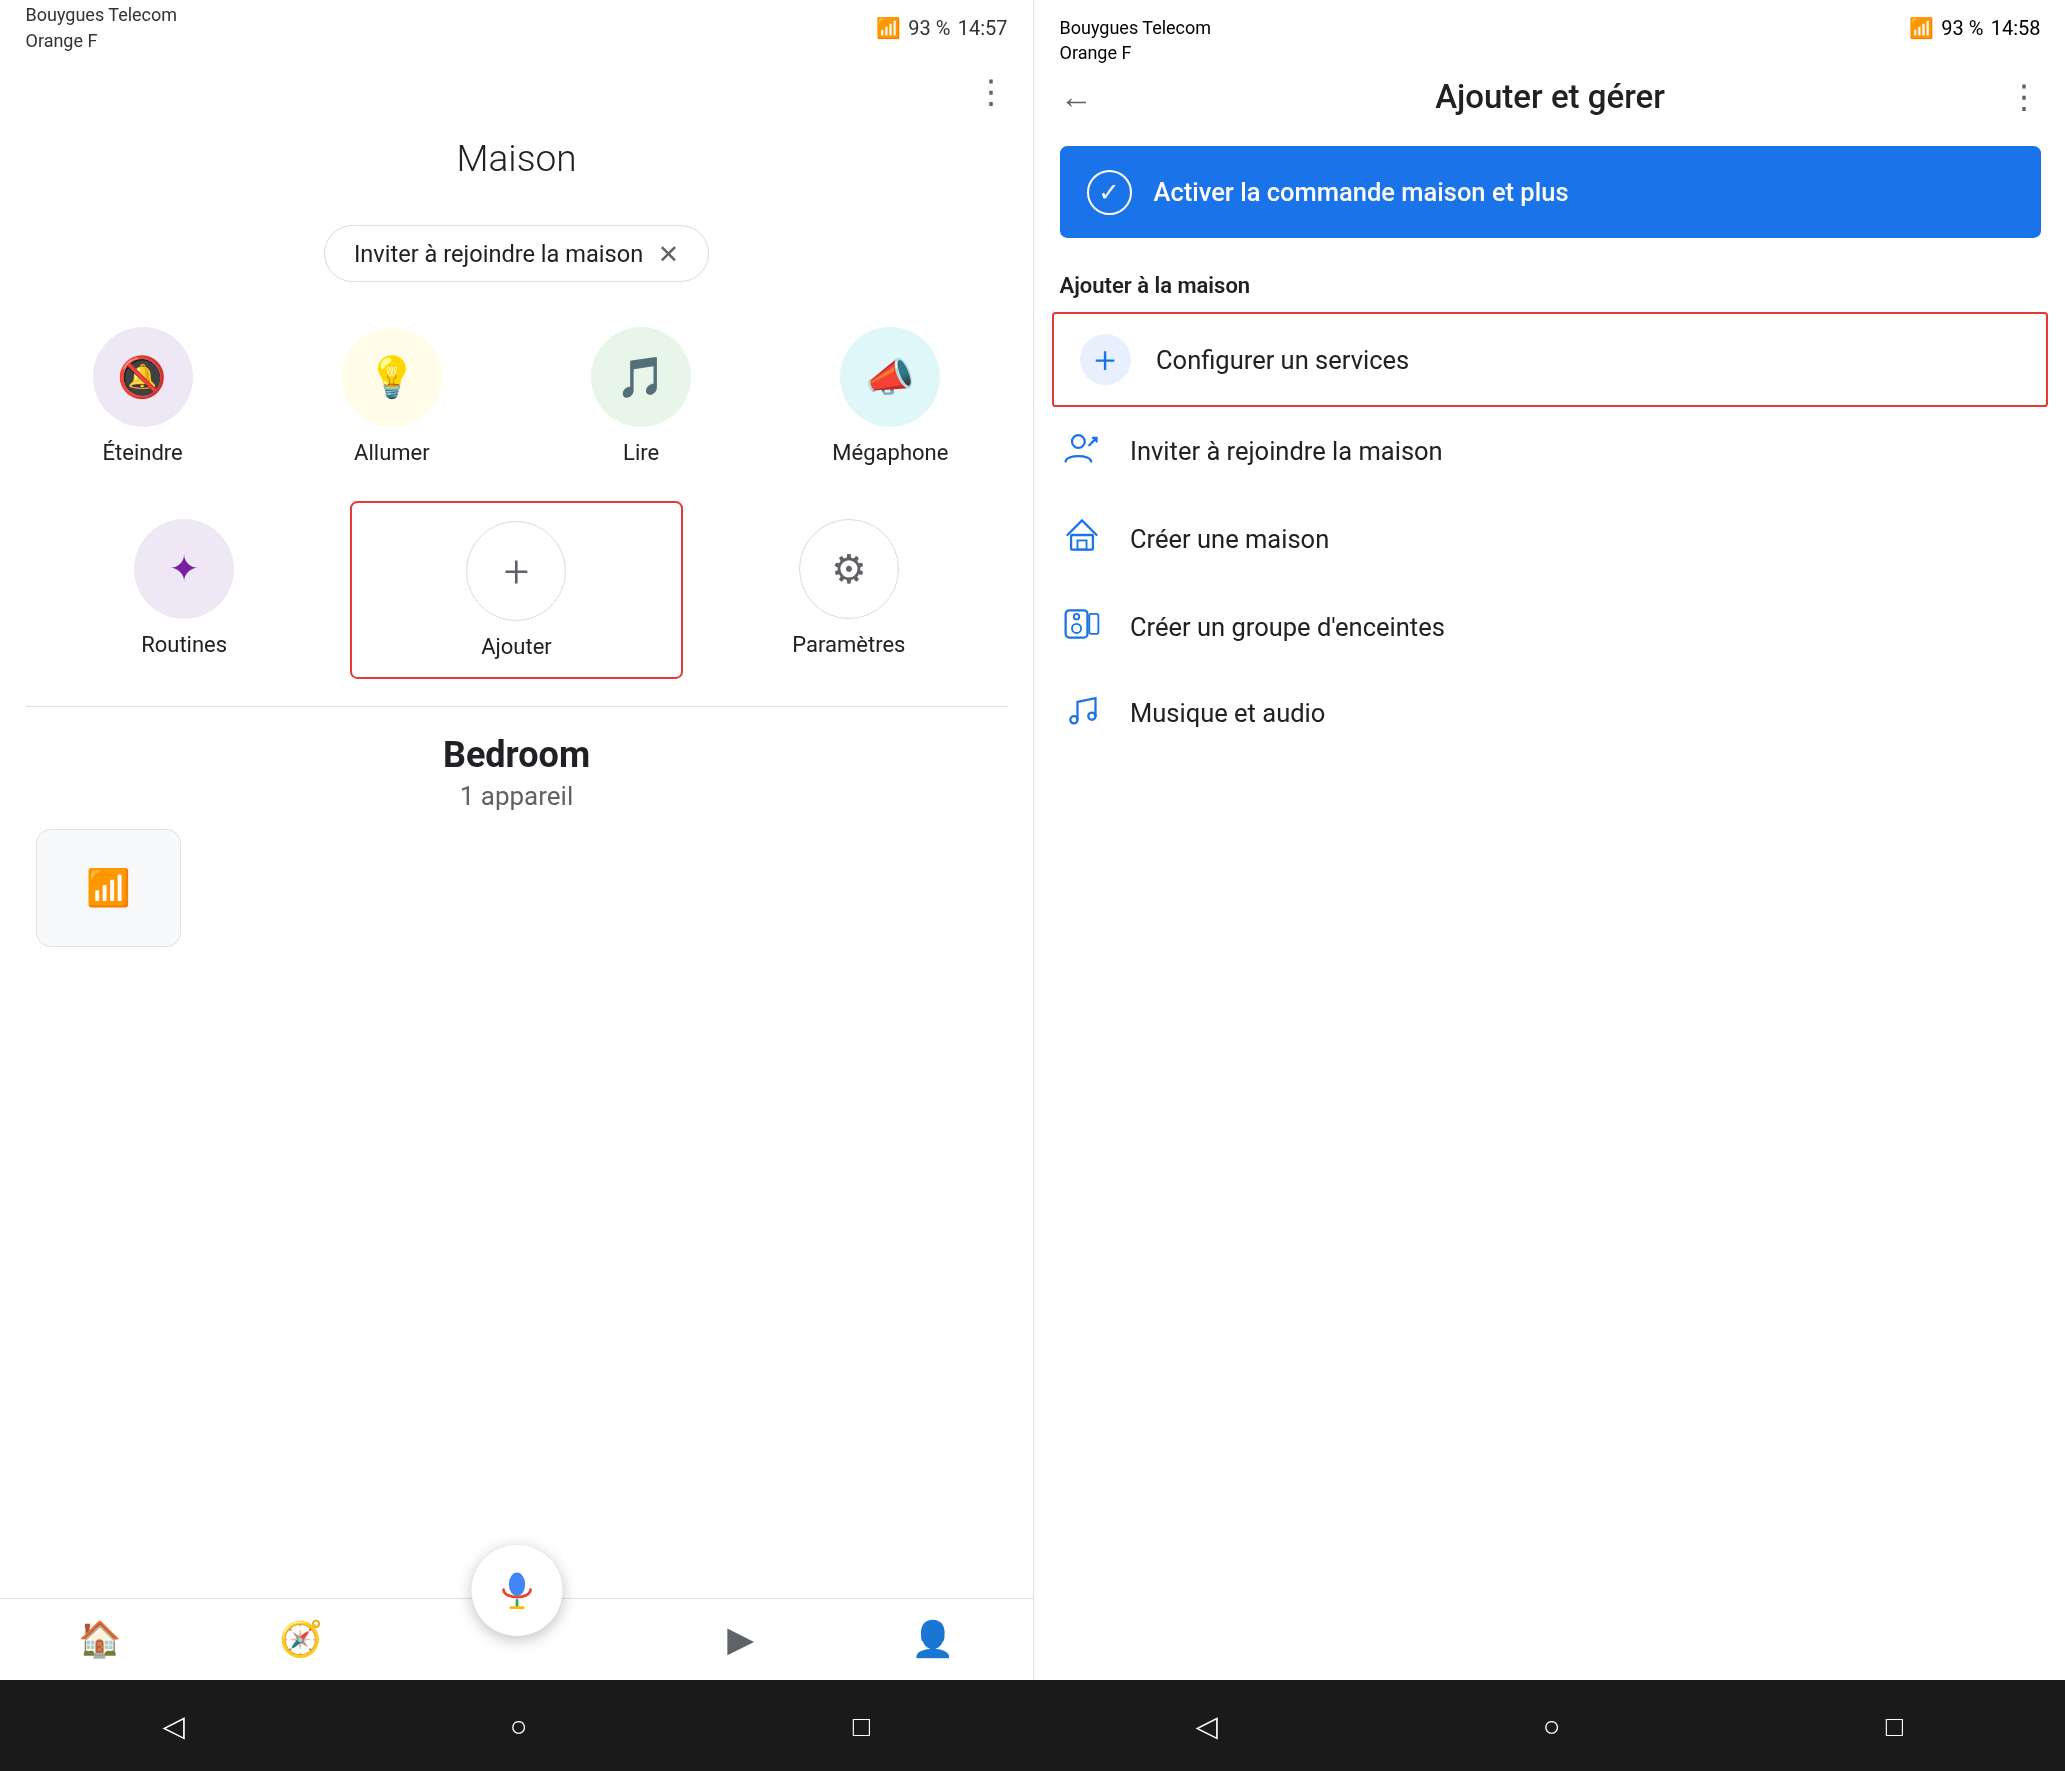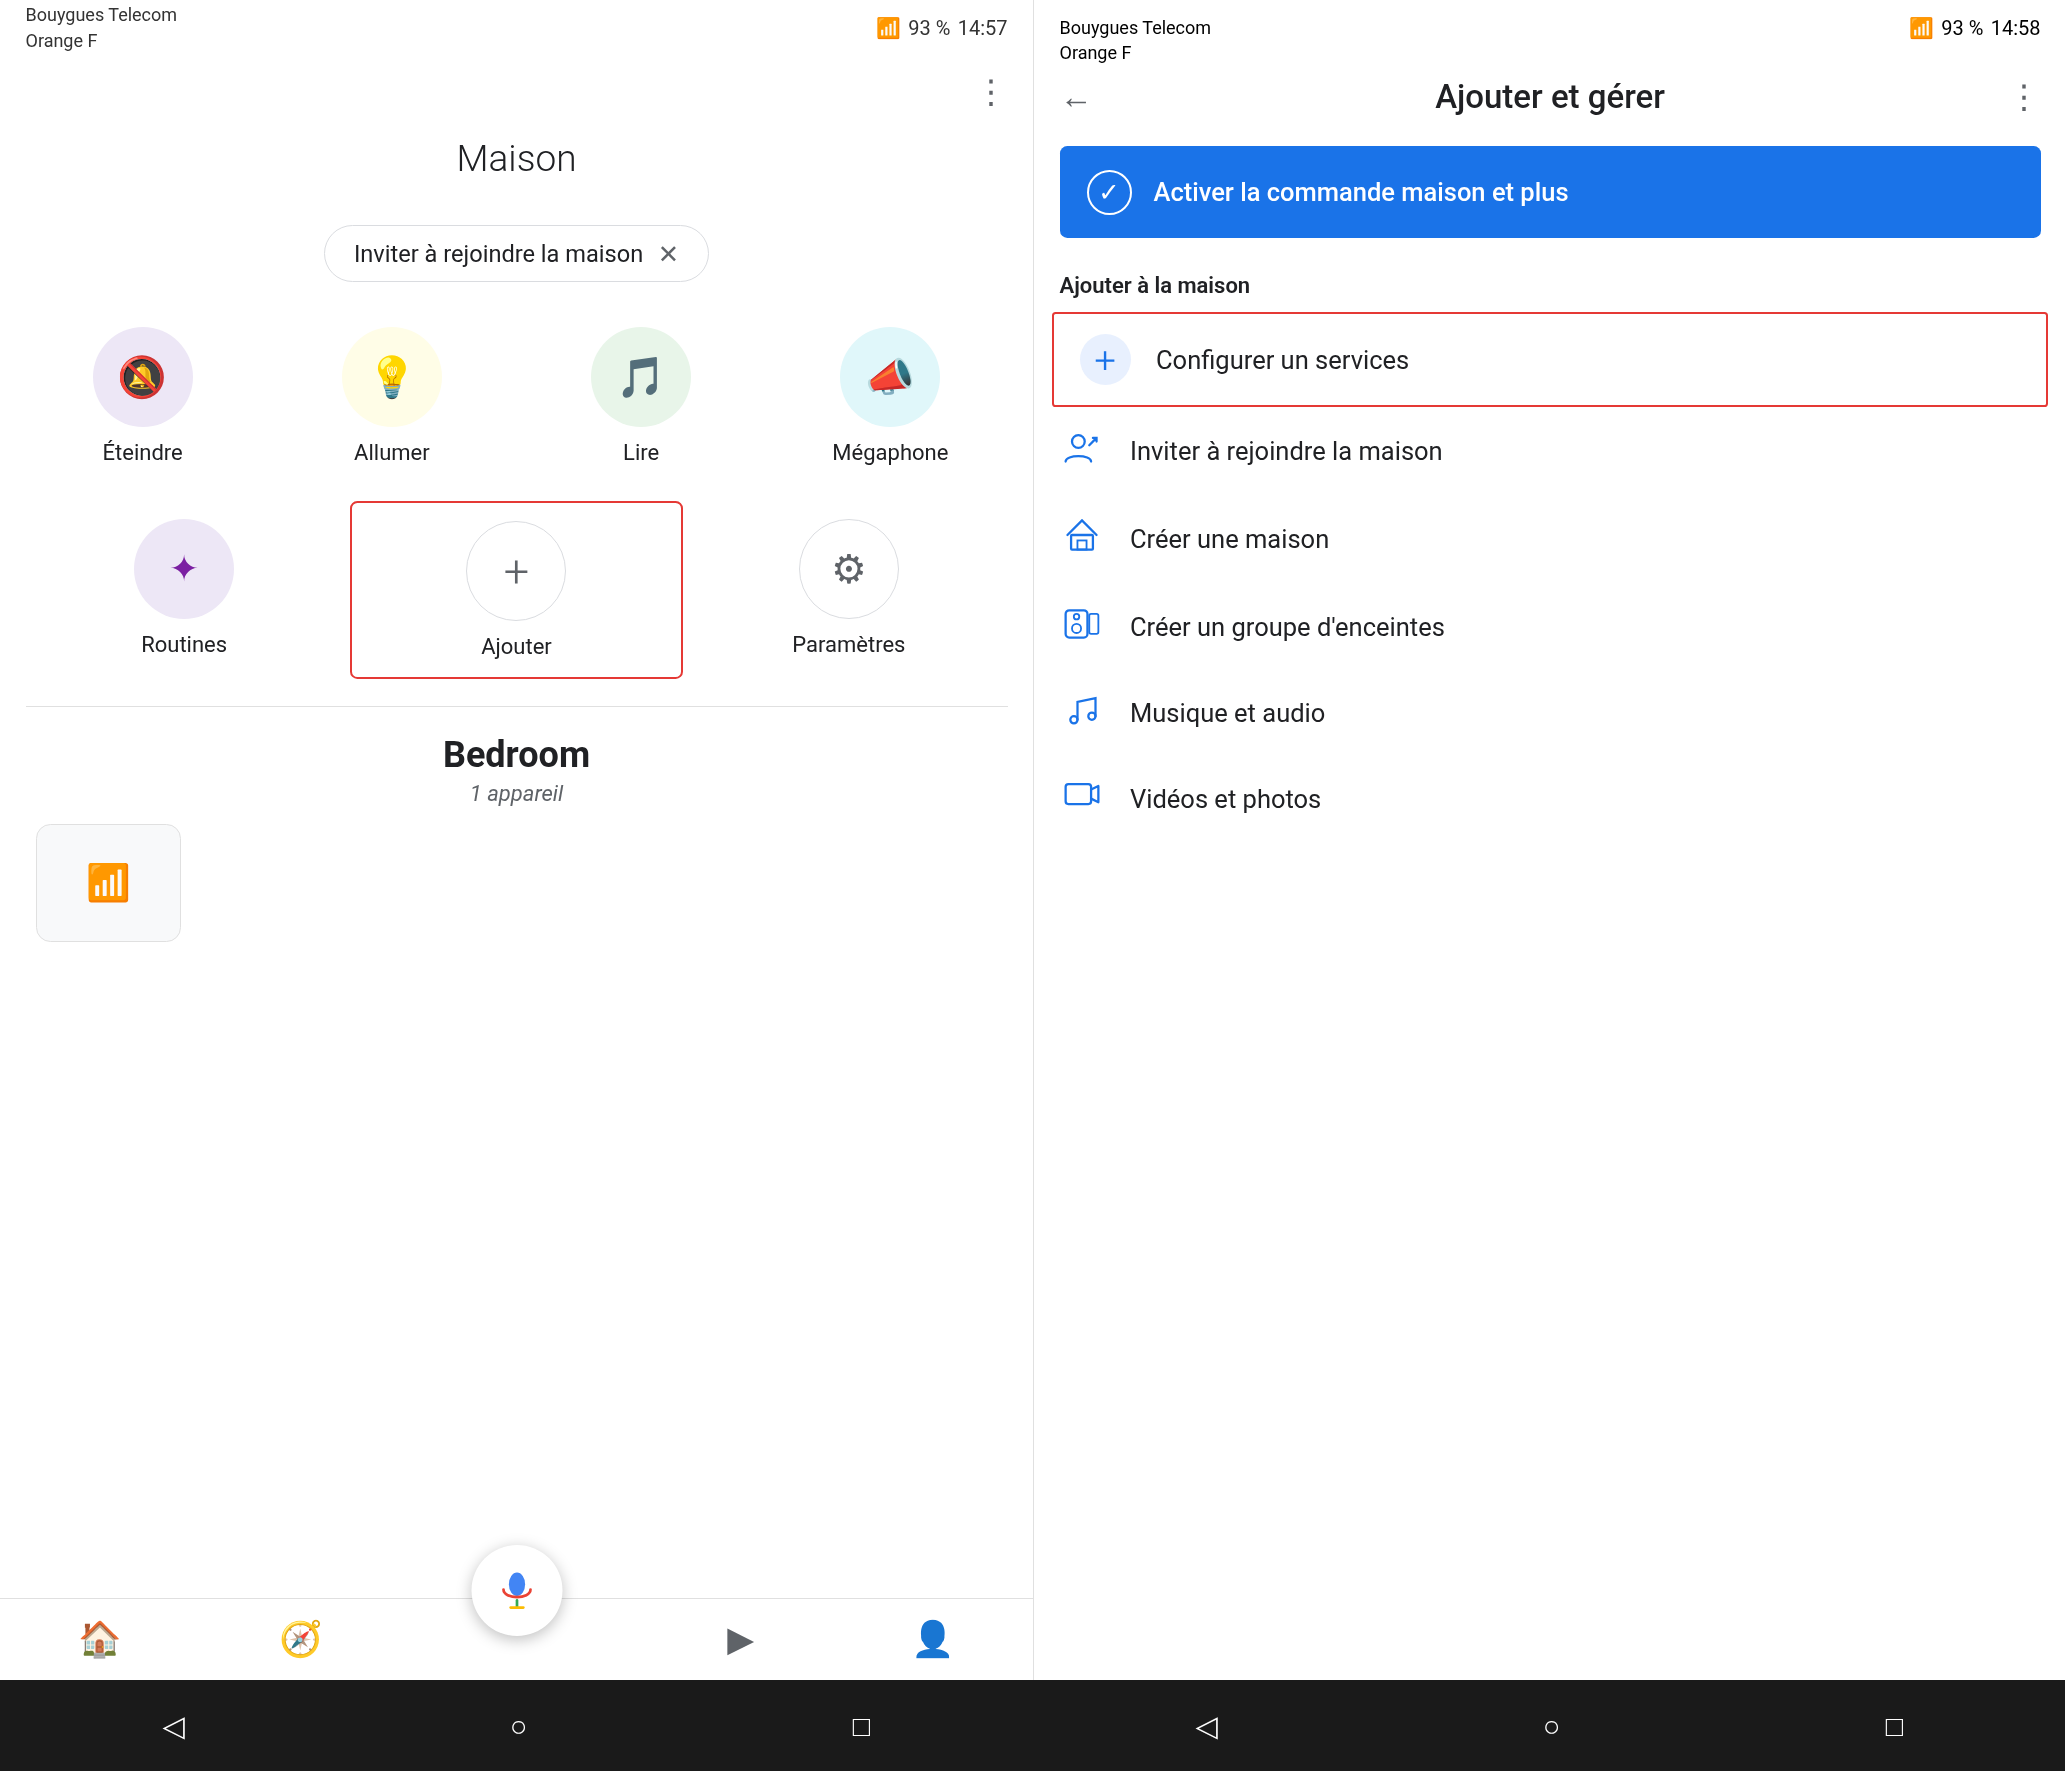--- a/index.html
+++ b/index.html
@@ -182,24 +182,23 @@
     .bedroom-section {
       padding: 27px 25.5px 0 25.5px;
       text-align: center;
     }
     .bedroom-title {
       font-size: 36px;
       font-weight: 700;
       color: #202124;
     }
     .bedroom-count {
-      font-size: 22px;
+      font-size: 26px;
       color: #5f6368;
       margin-top: 5.5px;
-      font-style: italic;
     }
 
     
     .bottom-nav {
       position: absolute;
       bottom: 91px;
       left: 0;
       right: 0;
       height: 82px;
       display: flex;
@@ -565,29 +564,20 @@
     <span class="list-item-icon">
       <svg width="36" height="36" viewBox="0 0 40 40" fill="none">
         <path d="M15 32 L15 12 L35 8 L35 28" stroke="#1a73e8" stroke-width="2.5" fill="none" stroke-linecap="round"></path>
         <circle cx="11" cy="32" r="4" stroke="#1a73e8" stroke-width="2.5" fill="none"></circle>
         <circle cx="31" cy="28" r="4" stroke="#1a73e8" stroke-width="2.5" fill="none"></circle>
       </svg>
     </span>
     <span class="list-item-text">Musique et audio</span>
   </div>
 
-  <div class="list-item">
-    <span class="list-item-icon">
-      <svg width="40" height="40" viewBox="0 0 44 44" fill="none">
-        <rect x="4" y="10" width="28" height="22" rx="3" stroke="#1a73e8" stroke-width="2.5" fill="none"></rect>
-        <path d="M32 16 L40 12 L40 30 L32 26" stroke="#1a73e8" stroke-width="2.5" fill="none" stroke-linecap="round" stroke-linejoin="round"></path>
-      </svg>
-    </span>
-    <span class="list-item-text">Vidéos et photos</span>
-  </div>
 
   <div class="right-android-nav">
     <span class="android-nav-btn">◁</span>
     <span class="android-nav-btn">○</span>
     <span class="android-nav-btn">□</span>
   </div>
 
 </div>
 
 

